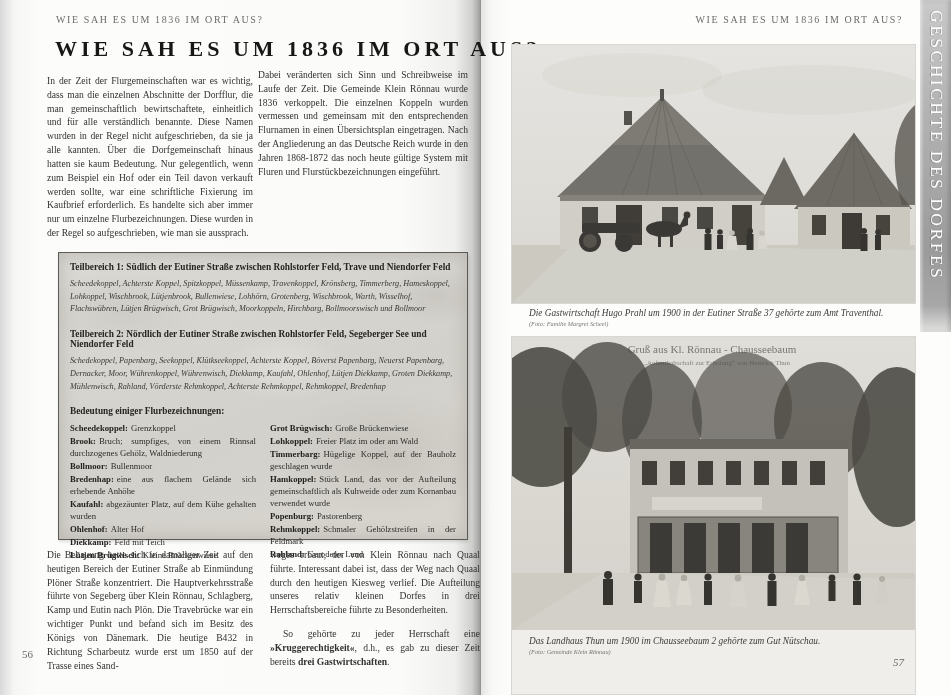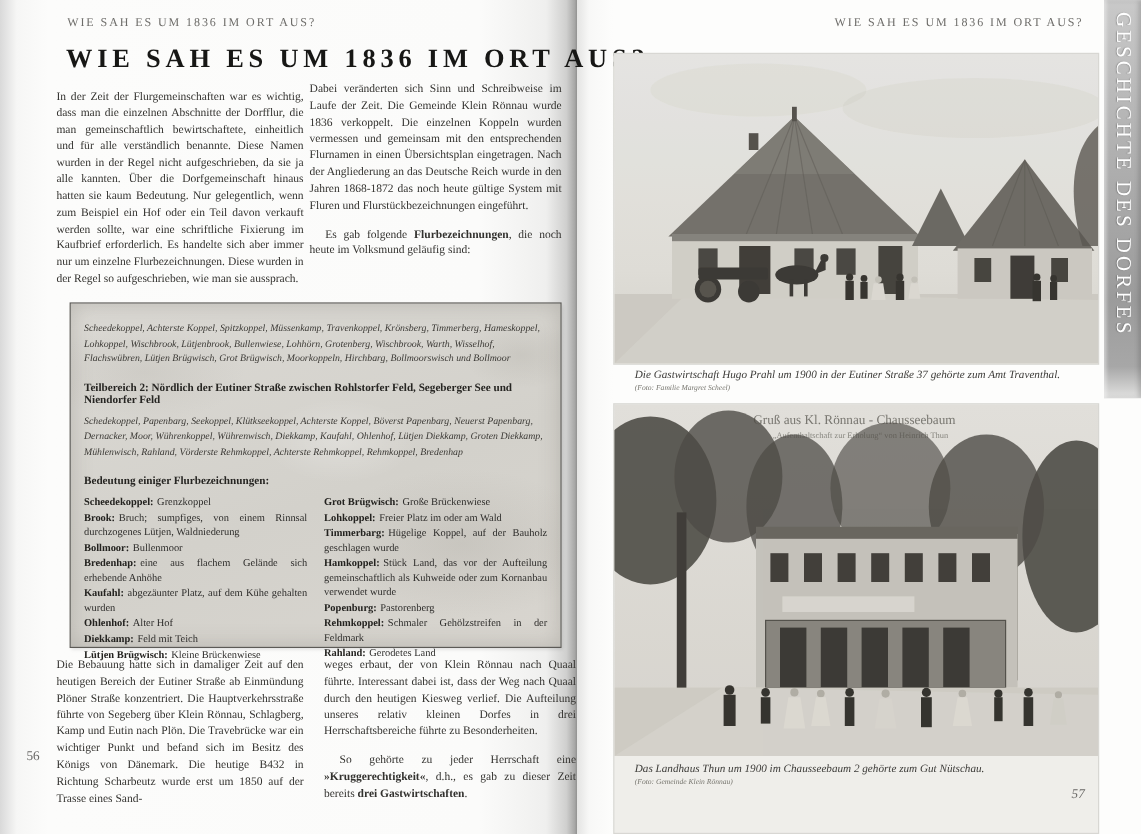--- a/index.html
+++ b/index.html
@@ -1,16 +1,16 @@
 <!DOCTYPE html>
 <html><head>
 <meta charset="utf-8">
 <style>
   html,body{margin:0;padding:0;background:#e8e8e8;}
-  #spread{position:relative;width:951px;height:695px;background:#ffffff;overflow:hidden;
+  #spread{position:relative;width:951px;height:695px;background:#5eead4;overflow:hidden;
           font-family:"Liberation Serif", serif;color:#2e2d2b;}
   
   #page-left{position:absolute;left:0;top:0;width:481px;height:695px;
     background:linear-gradient(90deg,#d9d9d9 0px,#f6f6f5 14px,#fcfcfb 40px,#fbfbfa 400px,#efefee 455px,#cfcfce 472px,#a7a7a6 479px,#8f8f8e 481px);}
   #page-right{position:absolute;left:481px;top:0;width:470px;height:695px;
     background:linear-gradient(90deg,#e4e4e3 0px,#f8f8f7 10px,#fdfdfc 30px,#fdfdfc 470px);}
   .runhead{position:absolute;top:14px;font-size:10px;letter-spacing:1.6px;color:#6d6c69;white-space:nowrap;}
   #title{position:absolute;left:55px;top:36px;font-size:22px;font-weight:bold;letter-spacing:4px;color:#171715;white-space:nowrap;}
   .col{position:absolute;text-align:justify;font-size:9.6px;line-height:1.44;color:#33322f;}
   .col p{margin:0;}
@@ -53,32 +53,32 @@
 
   <div class="runhead" style="left:56px;">WIE SAH ES UM 1836 IM ORT AUS?</div>
   <div id="title">WIE SAH ES UM 1836 IM ORT AUS?</div>
 
   <div class="col" style="left:47px;top:74px;width:206px;">
     <p>In der Zeit der Flurgemeinschaften war es wichtig, dass man die einzelnen Abschnitte der Dorfflur, die man gemeinschaftlich bewirtschaftete, einheitlich und für alle verständlich benannte. Diese Namen wurden in der Regel nicht aufgeschrieben, da sie ja alle kannten. Über die Dorfgemeinschaft hinaus hatten sie kaum Bedeutung. Nur gelegentlich, wenn zum Beispiel ein Hof oder ein Teil davon verkauft werden sollte, war eine schriftliche Fixierung im Kaufbrief erforderlich. Es handelte sich aber immer nur um einzelne Flurbezeichnungen. Diese wurden in der Regel so aufgeschrieben, wie man sie aussprach.</p>
   </div>
 
   <div class="col" style="left:258px;top:68px;width:210px;">
     <p>Dabei veränderten sich Sinn und Schreibweise im Laufe der Zeit. Die Gemeinde Klein Rönnau wurde 1836 verkoppelt. Die einzelnen Koppeln wurden vermessen und gemeinsam mit den entsprechenden Flurnamen in einen Übersichtsplan eingetragen. Nach der Angliederung an das Deutsche Reich wurde in den Jahren 1868-1872 das noch heute gültige System mit Fluren und Flurstückbezeichnungen eingeführt.</p>
-    <p class="indent"><span>Es gab folgende </span><b>Flurbezeichnungen</b><span>, die noch heute im Volksmund geläufig sind:</span></p>
   </div>
 
   <div id="flurbox">
+    <p class="boxhead">Teilbereich 1: Südlich der Eutiner Straße zwischen Rohlstorfer Feld, Trave und Niendorfer Feld</p>
     <p class="boxlist">Scheedekoppel, Achterste Koppel, Spitzkoppel, Müssenkamp, Travenkoppel, Krönsberg, Timmerberg, Hameskoppel, Lohkoppel, Wischbrook, Lütjenbrook, Bullenwiese, Lohhörn, Grotenberg, Wischbrook, Warth, Wisselhof, Flachswübren, Lütjen Brügwisch, Grot Brügwisch, Moorkoppeln, Hirchbarg, Bollmoorswisch und Bollmoor</p>
     <p class="boxhead">Teilbereich 2: Nördlich der Eutiner Straße zwischen Rohlstorfer Feld, Segeberger See und Niendorfer Feld</p>
     <p class="boxlist">Schedekoppel, Papenbarg, Seekoppel, Klütkseekoppel, Achterste Koppel, Böverst Papenbarg, Neuerst Papenbarg, Dernacker, Moor, Wührenkoppel, Wührenwisch, Diekkamp, Kaufahl, Ohlenhof, Lütjen Diekkamp, Groten Diekkamp, Mühlenwisch, Rahland, Vörderste Rehmkoppel, Achterste Rehmkoppel, Rehmkoppel, Bredenhap</p>
     <p class="boxhead" id="meanings-title">Bedeutung einiger Flurbezeichnungen:</p>
     <div id="defcols">
       <div class="defcol">
         <div class="defrow"><b>Scheedekoppel:</b><span>Grenzkoppel</span></div>
-        <div class="defrow"><b>Brook:</b><span>Bruch; sumpfiges, von einem Rinnsal durchzogenes Lütjen, Waldniederung</span></div>
+        <div class="defrow"><b>Brook:</b><span>Bruch; sumpfiges, von einem Rinnsal durchzogenes Gehölz, Waldniederung</span></div>
         <div class="defrow"><b>Bollmoor:</b><span>Bullenmoor</span></div>
         <div class="defrow"><b>Bredenhap:</b><span>eine aus flachem Gelände sich erhebende Anhöhe</span></div>
         <div class="defrow"><b>Kaufahl:</b><span>abgezäunter Platz, auf dem Kühe gehalten wurden</span></div>
         <div class="defrow"><b>Ohlenhof:</b><span>Alter Hof</span></div>
         <div class="defrow"><b>Diekkamp:</b><span>Feld mit Teich</span></div>
         <div class="defrow"><b>Lütjen Brügwisch:</b><span>Kleine Brückenwiese</span></div>
       </div>
       <div class="defcol">
         <div class="defrow"><b>Grot Brügwisch:</b><span>Große Brückenwiese</span></div>
         <div class="defrow"><b>Lohkoppel:</b><span>Freier Platz im oder am Wald</span></div>
@@ -92,21 +92,21 @@
   </div>
 
   <div class="col" style="left:47px;top:548px;width:206px;">
     <p>Die Bebauung hatte sich in damaliger Zeit auf den heutigen Bereich der Eutiner Straße ab Einmündung Plöner Straße konzentriert. Die Hauptverkehrsstraße führte von Segeberg über Klein Rönnau, Schlagberg, Kamp und Eutin nach Plön. Die Travebrücke war ein wichtiger Punkt und befand sich im Besitz des Königs von Dänemark. Die heutige B432 in Richtung Scharbeutz wurde erst um 1850 auf der Trasse eines Sand-</p>
   </div>
   <div class="col" style="left:270px;top:548px;width:210px;">
     <p>weges erbaut, der von Klein Rönnau nach Quaal führte. Interessant dabei ist, dass der Weg nach Quaal durch den heutigen Kiesweg verlief. Die Aufteilung unseres relativ kleinen Dorfes in drei Herrschaftsbereiche führte zu Besonderheiten.</p>
     <p class="indent"><span>So gehörte zu jeder Herrschaft eine </span><b>»Kruggerechtigkeit«</b><span>, d.h., es gab zu dieser Zeit bereits </span><b>drei Gastwirtschaften</b><span>.</span></p>
   </div>
 
-  <div class="pagenum" style="left:22px;top:624px;">56</div>
+  <div class="pagenum" style="left:22px;top:648px;">56</div>
 
   <div class="runhead" style="right:48px;">WIE SAH ES UM 1836 IM ORT AUS?</div>
 
   <div class="photo" style="top:45px;height:258px;">
     <svg width="403" height="258" viewBox="0 0 403 258">
       <defs>
         <filter id="grain1">
             <feTurbulence type="fractalNoise" baseFrequency="0.9" numOctaves="2" result="n"></feTurbulence>
             <feColorMatrix in="n" type="matrix" values="0 0 0 0 0  0 0 0 0 0  0 0 0 0 0  0.4 0.4 0.4 0 0"></feColorMatrix>
             <feComposite operator="over" in2="SourceGraphic"></feComposite>

